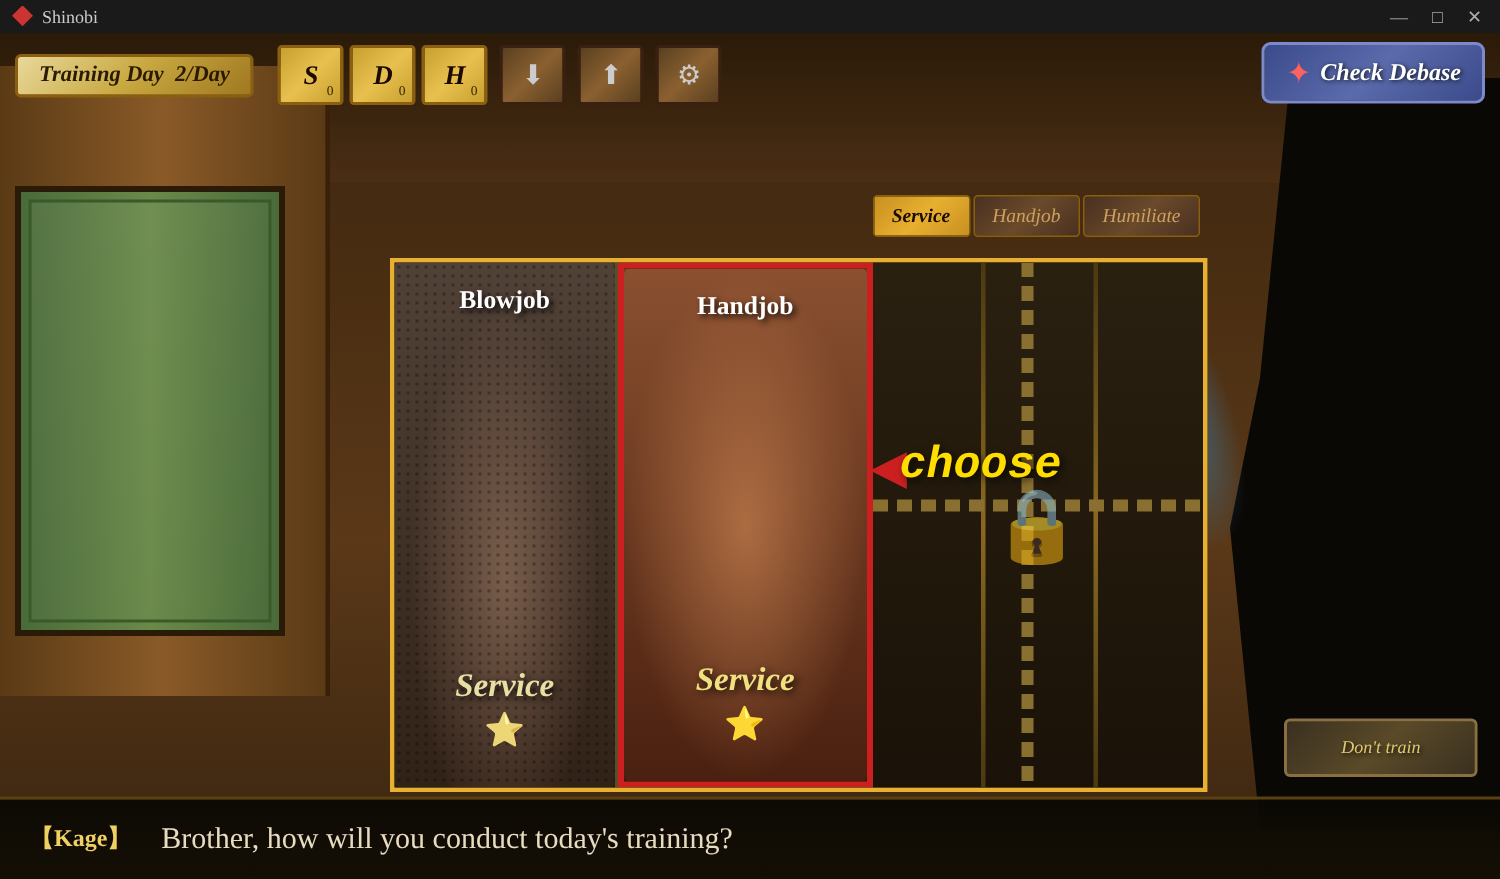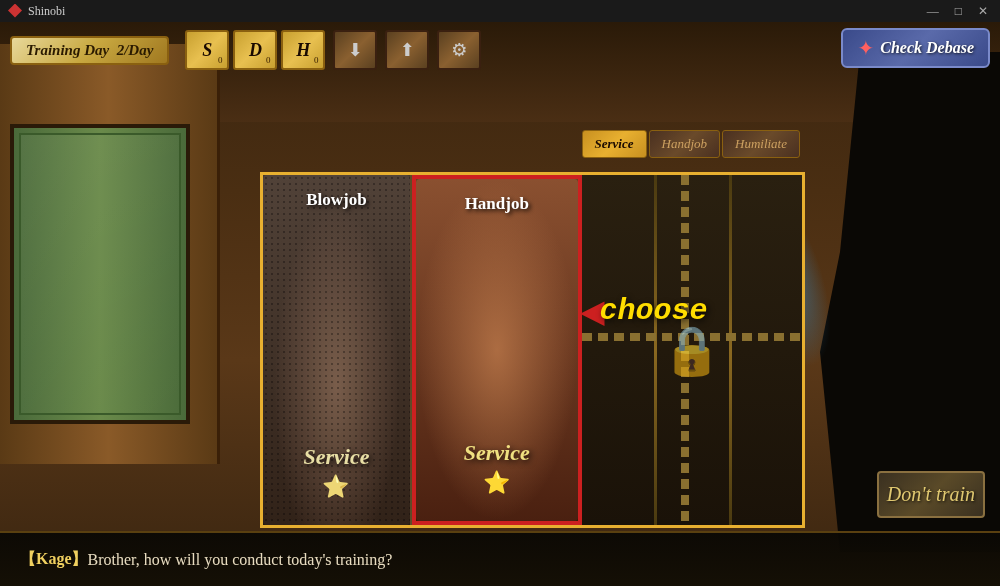--- a/index.html
+++ b/index.html
@@ -432,56 +432,57 @@
     }
 
     
     #dont-train-btn {
       position: absolute;
       bottom: 68px;
       right: 15px;
       background: linear-gradient(135deg, #3a3020 0%, #5a4a28 50%, #3a3020 100%);
       border: 2px solid #8a7040;
       border-radius: 4px;
-      padding: 10px 8px;
-      font-family: 'Georgia', serif;
-      font-size: 20px;
+      padding: 10px 36px;
+      font-family: 'Georgia', serif;
+      font-size: 12px;
       font-style: italic;
       color: #e0c870;
       cursor: pointer;
       z-index: 20;
       text-shadow: 1px 1px 3px rgba(0,0,0,0.8);
     }
 
     
     #dialog-bar {
       position: absolute;
       bottom: 0;
       left: 0;
       right: 0;
       height: 55px;
       background: linear-gradient(180deg, rgba(10,8,4,0.95) 0%, rgba(20,15,5,0.98) 100%);
       border-top: 2px solid #5a4010;
       display: flex;
       align-items: center;
       padding: 0 20px;
+      gap: 20px;
       z-index: 50;
     }
 
     #dialog-speaker {
       font-family: 'Georgia', serif;
       font-size: 16px;
       font-weight: bold;
       color: #f0d060;
       white-space: nowrap;
     }
 
     #dialog-text {
       font-family: 'Georgia', serif;
-      font-size: 16px;
+      font-size: 20px;
       color: #e8dcc0;
     }
 
     
     .blowjob-art {
       position: absolute;
       inset: 30px 5px 70px;
       background:
         radial-gradient(ellipse at 60% 70%, rgba(180,120,70,0.8) 10%, transparent 60%),
         radial-gradient(ellipse at 40% 40%, rgba(140,100,60,0.5) 0%, transparent 50%),

